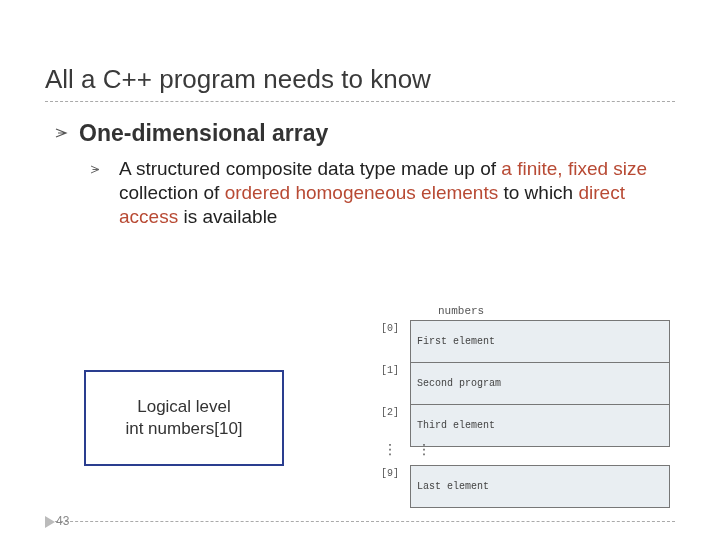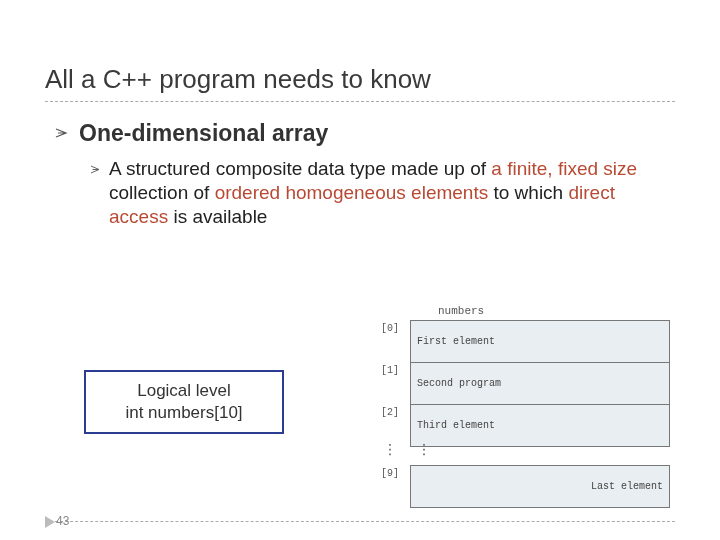--- a/index.html
+++ b/index.html
@@ -38,36 +38,37 @@
   }
   .h2 {
     font-size: 23px;
     font-weight: 700;
     color: #333;
   }
   .sub-bullet-row {
     display: flex;
     align-items: flex-start;
     padding: 10px 60px 0 90px;
+    gap: 10px;
   }
   .sub-bullet-row .bullet-icon { padding-top: 4px; margin-right: 8px; }
   .body-text {
     font-size: 19px;
     line-height: 1.25;
     color: #222;
   }
   .hl { color: #b84a34; }
   .logical-box {
     position: absolute;
     left: 84px;
     top: 370px;
     width: 200px;
     border: 2px solid #2a3d8f;
     background: #fff;
-    padding: 8px 8px;
+    padding: 24px 8px;
     text-align: center;
     font-size: 17px;
     line-height: 1.3;
   }
   .diagram {
     position: absolute;
     left: 370px;
     top: 305px;
     width: 300px;
     font-family: "Courier New", monospace;
@@ -92,21 +93,21 @@
   }
   .diag-cell {
     flex: 1;
     border: 1px solid #777;
     border-bottom: none;
     background: #e9eef2;
     padding: 15px 6px;
     font-size: 10px;
     color: #444;
   }
-  .diag-row:last-child .diag-cell { border-bottom: 1px solid #777; text-align: right; }
+  .diag-row:last-child .diag-cell { border-bottom: 1px solid #777; }
   .dots-row {
     display: flex;
     height: 18px;
   }
   .dots-row .diag-idx, .dots-row .dot-cell {
     font-size: 14px;
     line-height: 6px;
     padding-top: 0;
   }
   .dot-cell { padding-left: 6px; border-left:1px solid transparent;}

